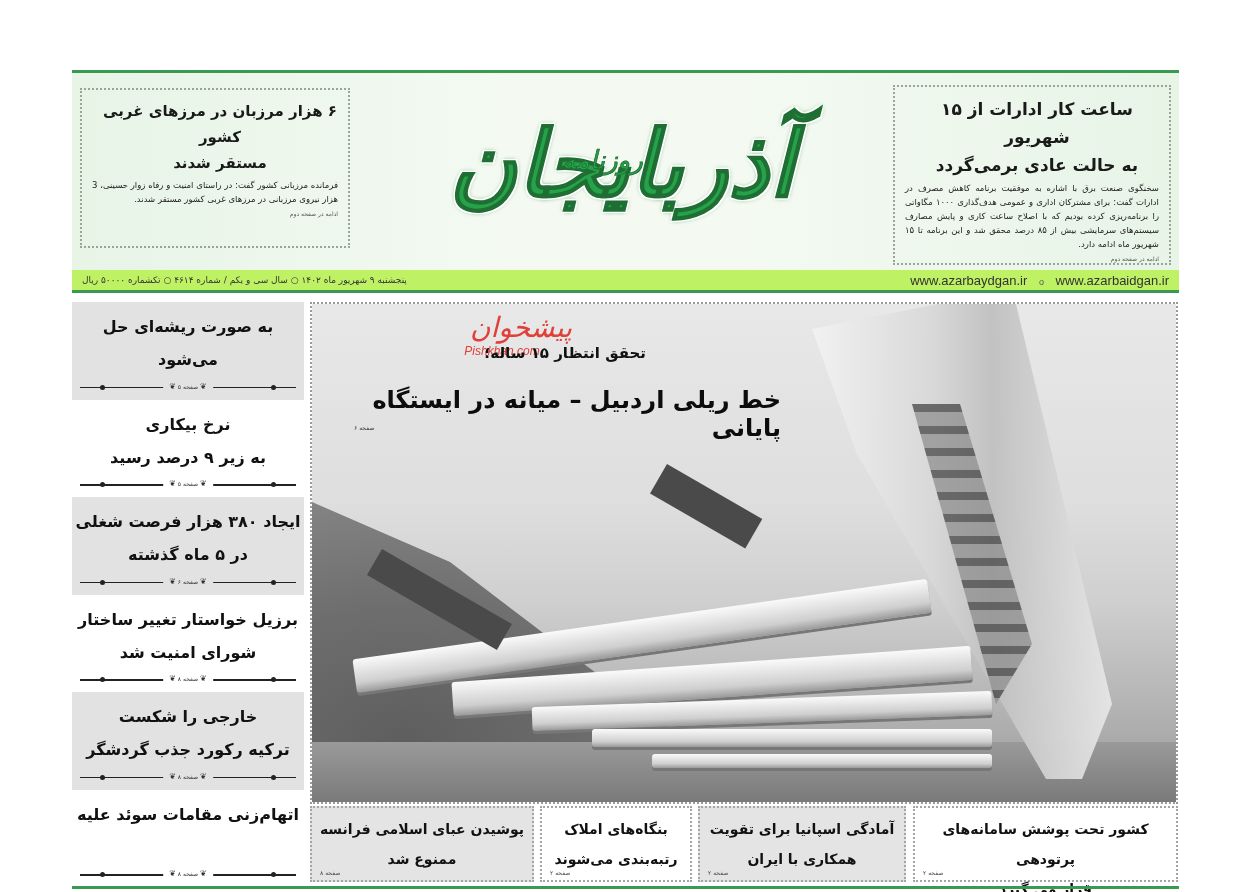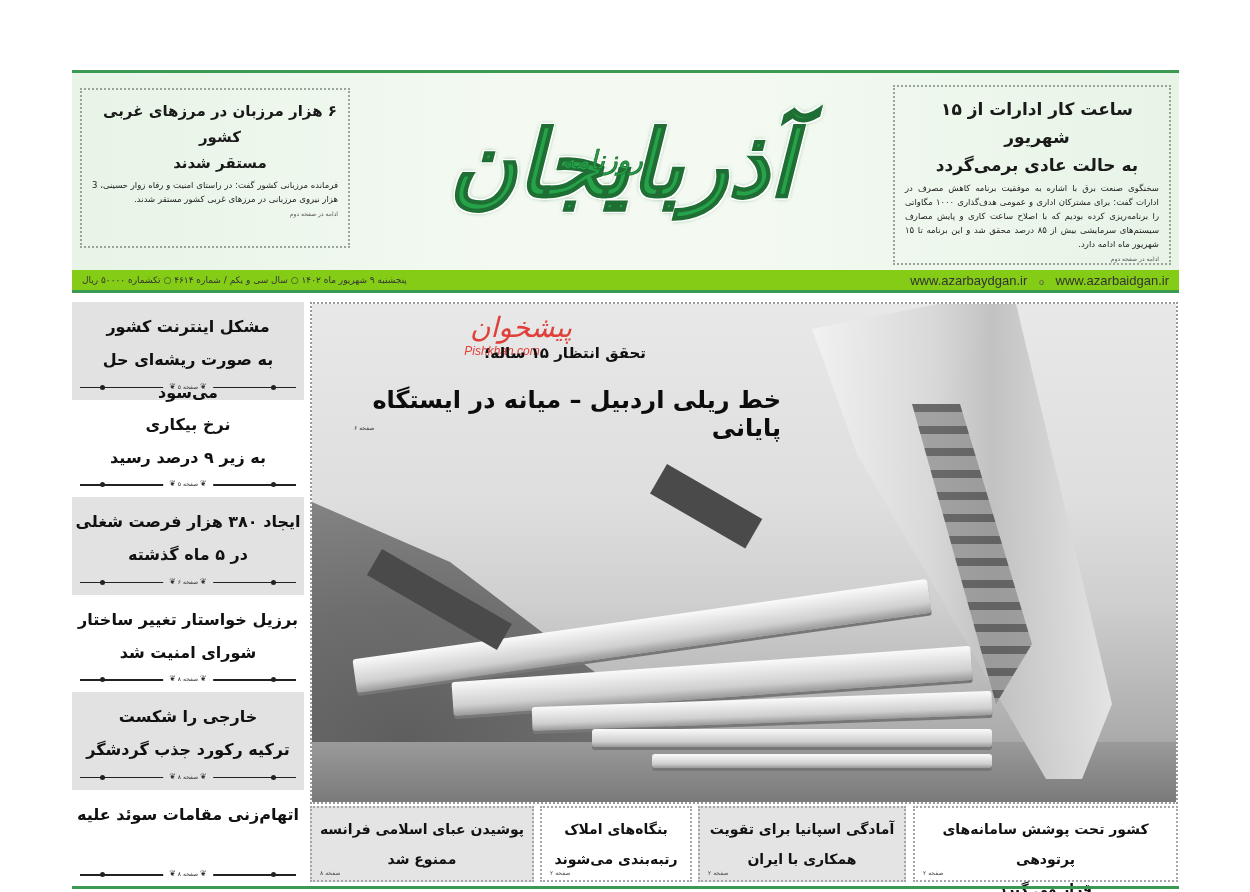--- a/index.html
+++ b/index.html
@@ -48,21 +48,21 @@
     .logo-sub {
       position: absolute; left: 150px; top: 72px;
       font-family: "DejaVu Serif", serif; font-size: 26px; font-style: italic; color: #25a24a;
       -webkit-text-stroke: 0.8px #1f6e33;
     }
 
     
     .infobar {
       position: absolute; left: 72px; top: 270px; width: 1107px; height: 23px;
       border-bottom: 3px solid #3a9a52;
-      background: #84cc16;
+      background: #bef264;
     }
     .infobar-date {
       position: absolute; left: 10px; top: 5px; direction: rtl;
       font-size: 9px; color: #333;
     }
     .infobar-urls {
       position: absolute; right: 10px; top: 3px;
       font-family: "Liberation Sans", sans-serif; font-size: 13px; color: #333;
     }
     .infobar-urls .sep { font-size: 9px; margin: 0 8px; color: #555; }
@@ -207,21 +207,20 @@
   <div class="infobar-date">پنجشنبه ۹ شهریور ماه ۱۴۰۲ ○ سال سی و یکم / شماره ۴۶۱۴ ○ تکشماره ۵۰۰۰۰ ریال</div>
   <div class="infobar-urls">
     <span>www.azarbaydgan.ir</span>
     <span class="sep">o</span>
     <span>www.azarbaidgan.ir</span>
   </div>
 </div>
 
 <div class="left-col">
   <div class="brief shaded">
-    <div class="brief-title">مشکل اینترنت کشور</div>
     <div class="brief-title">به صورت ریشه‌ای حل می‌شود</div>
     <div class="brief-rule">
         <span class="dot-l"></span>
         <span class="dot-r"></span>
       <span class="brief-page"><span class="orn">❦</span> <span>صفحه ۵</span> <span class="orn">❦</span></span>
     </div>
   </div>
   <div class="brief">
     <div class="brief-title">نرخ بیکاری</div>
     <div class="brief-title">به زیر ۹ درصد رسید</div>

